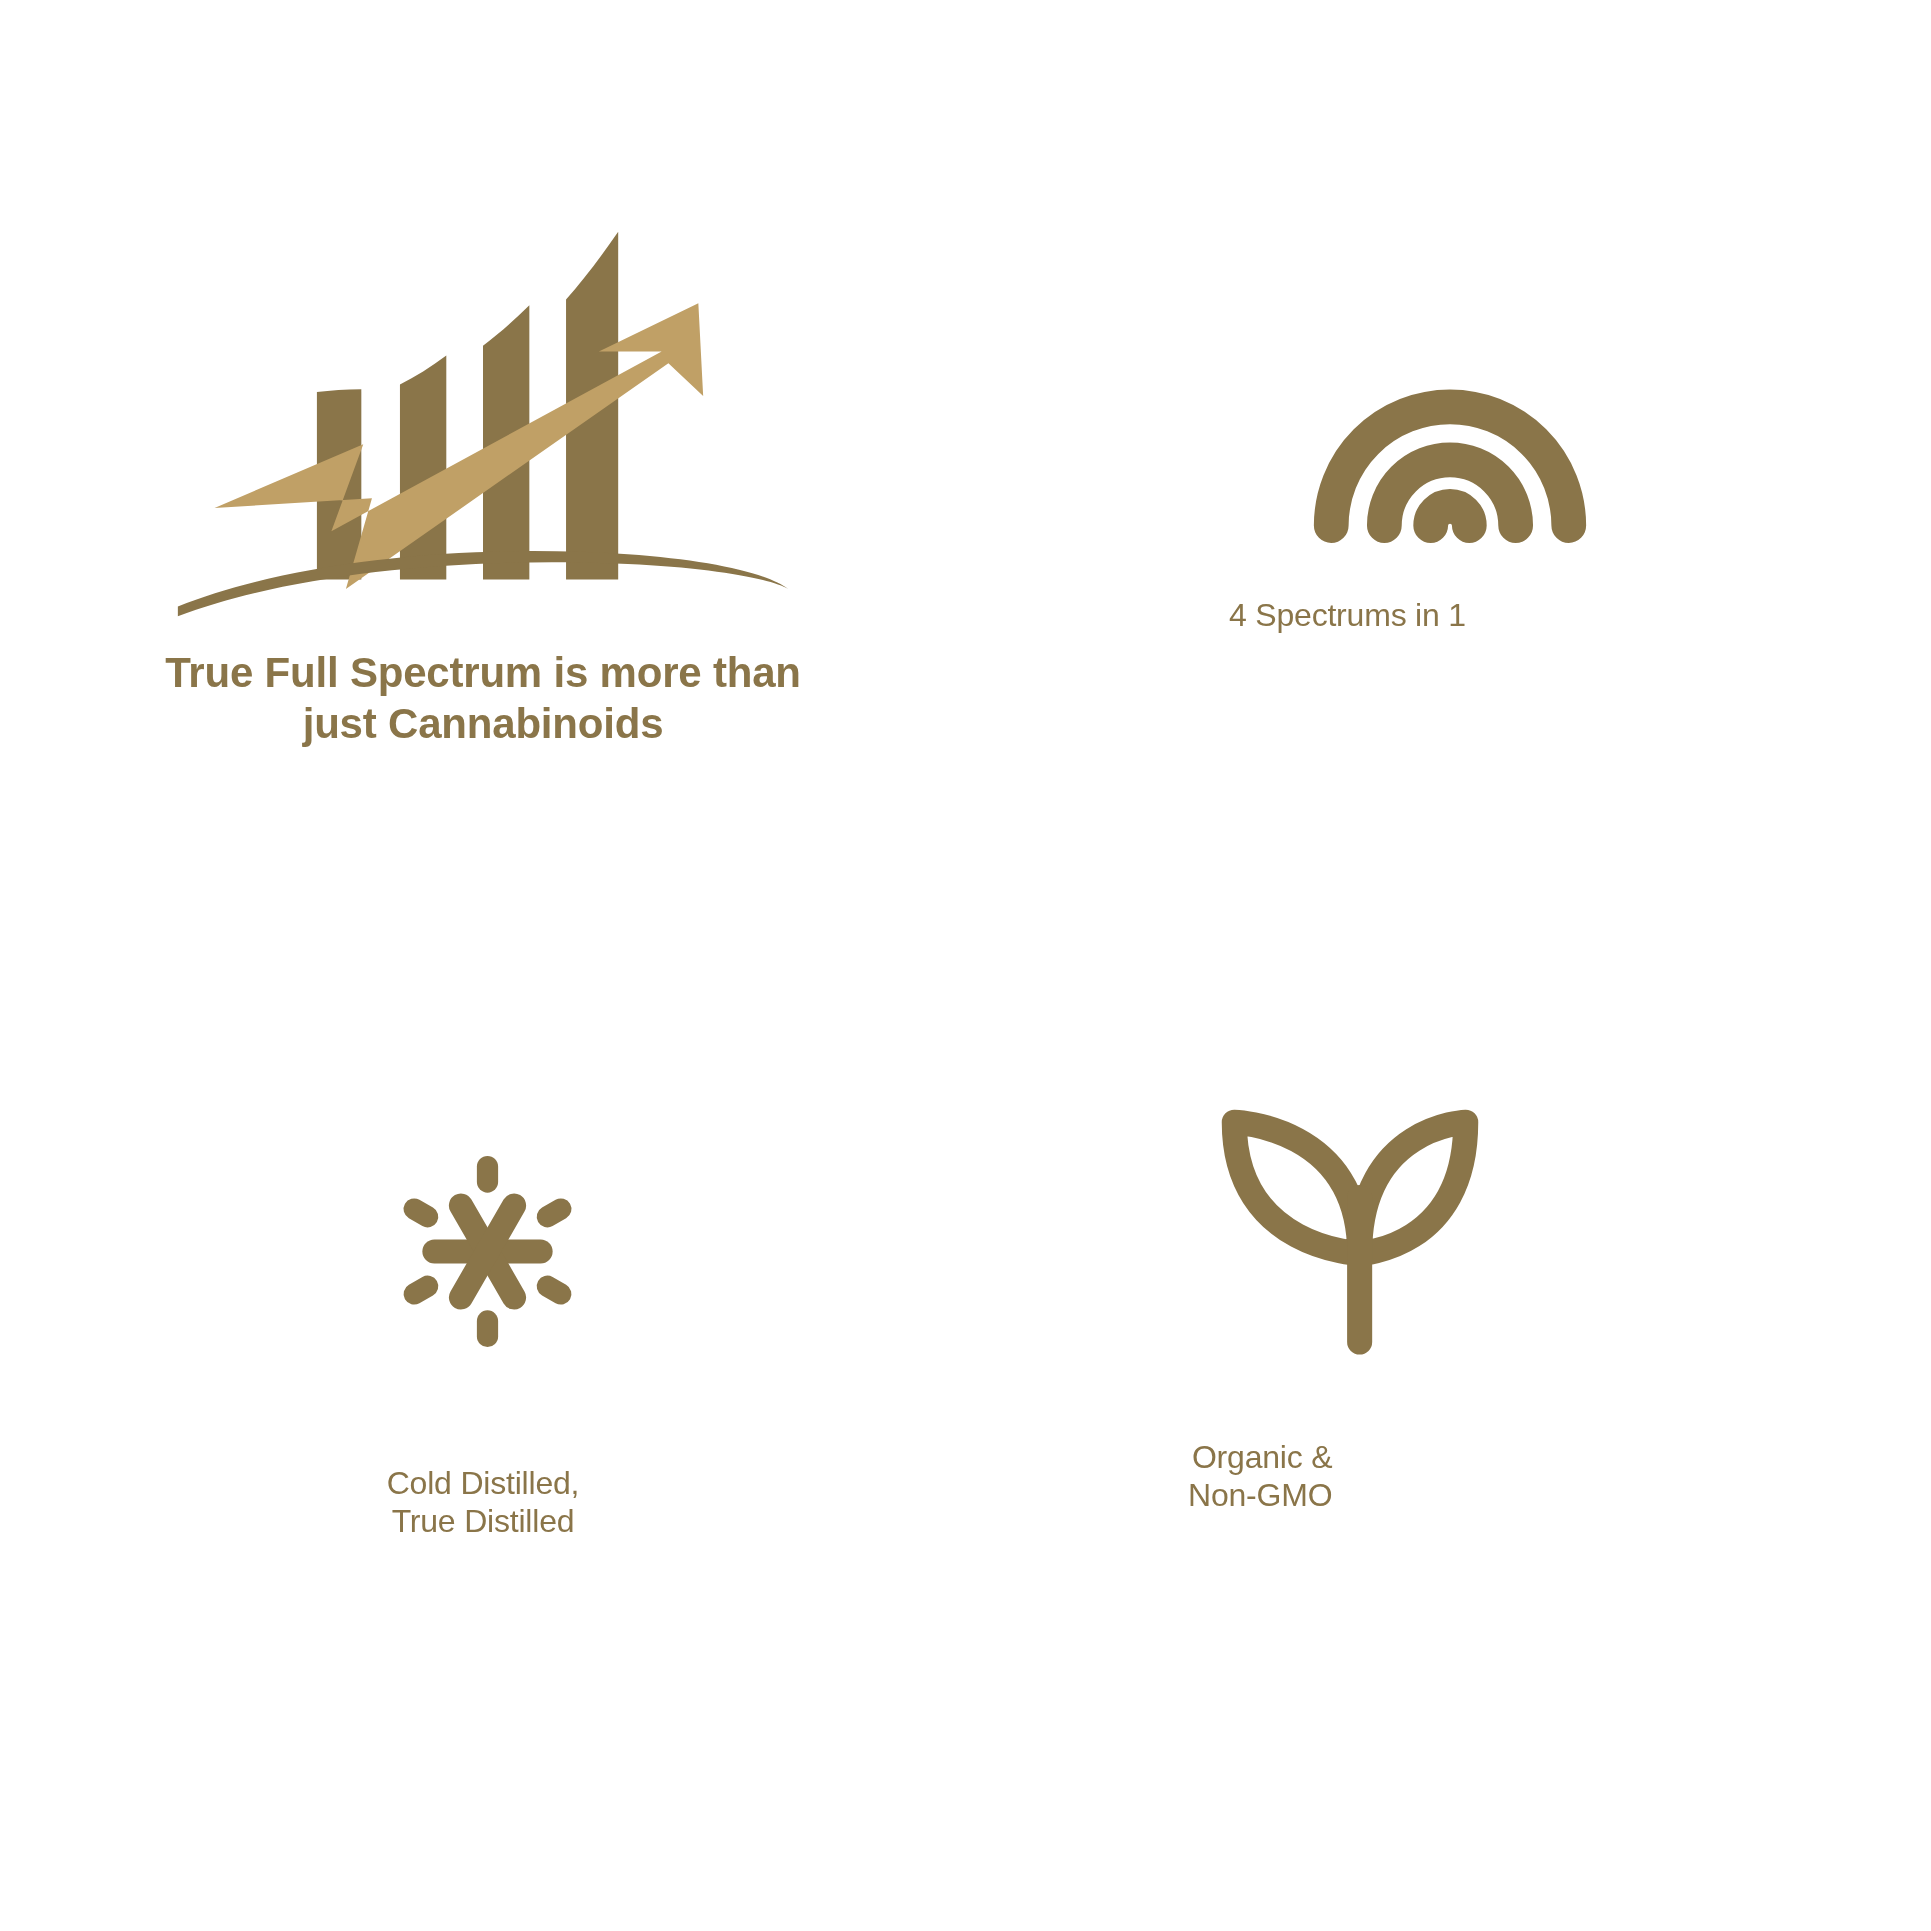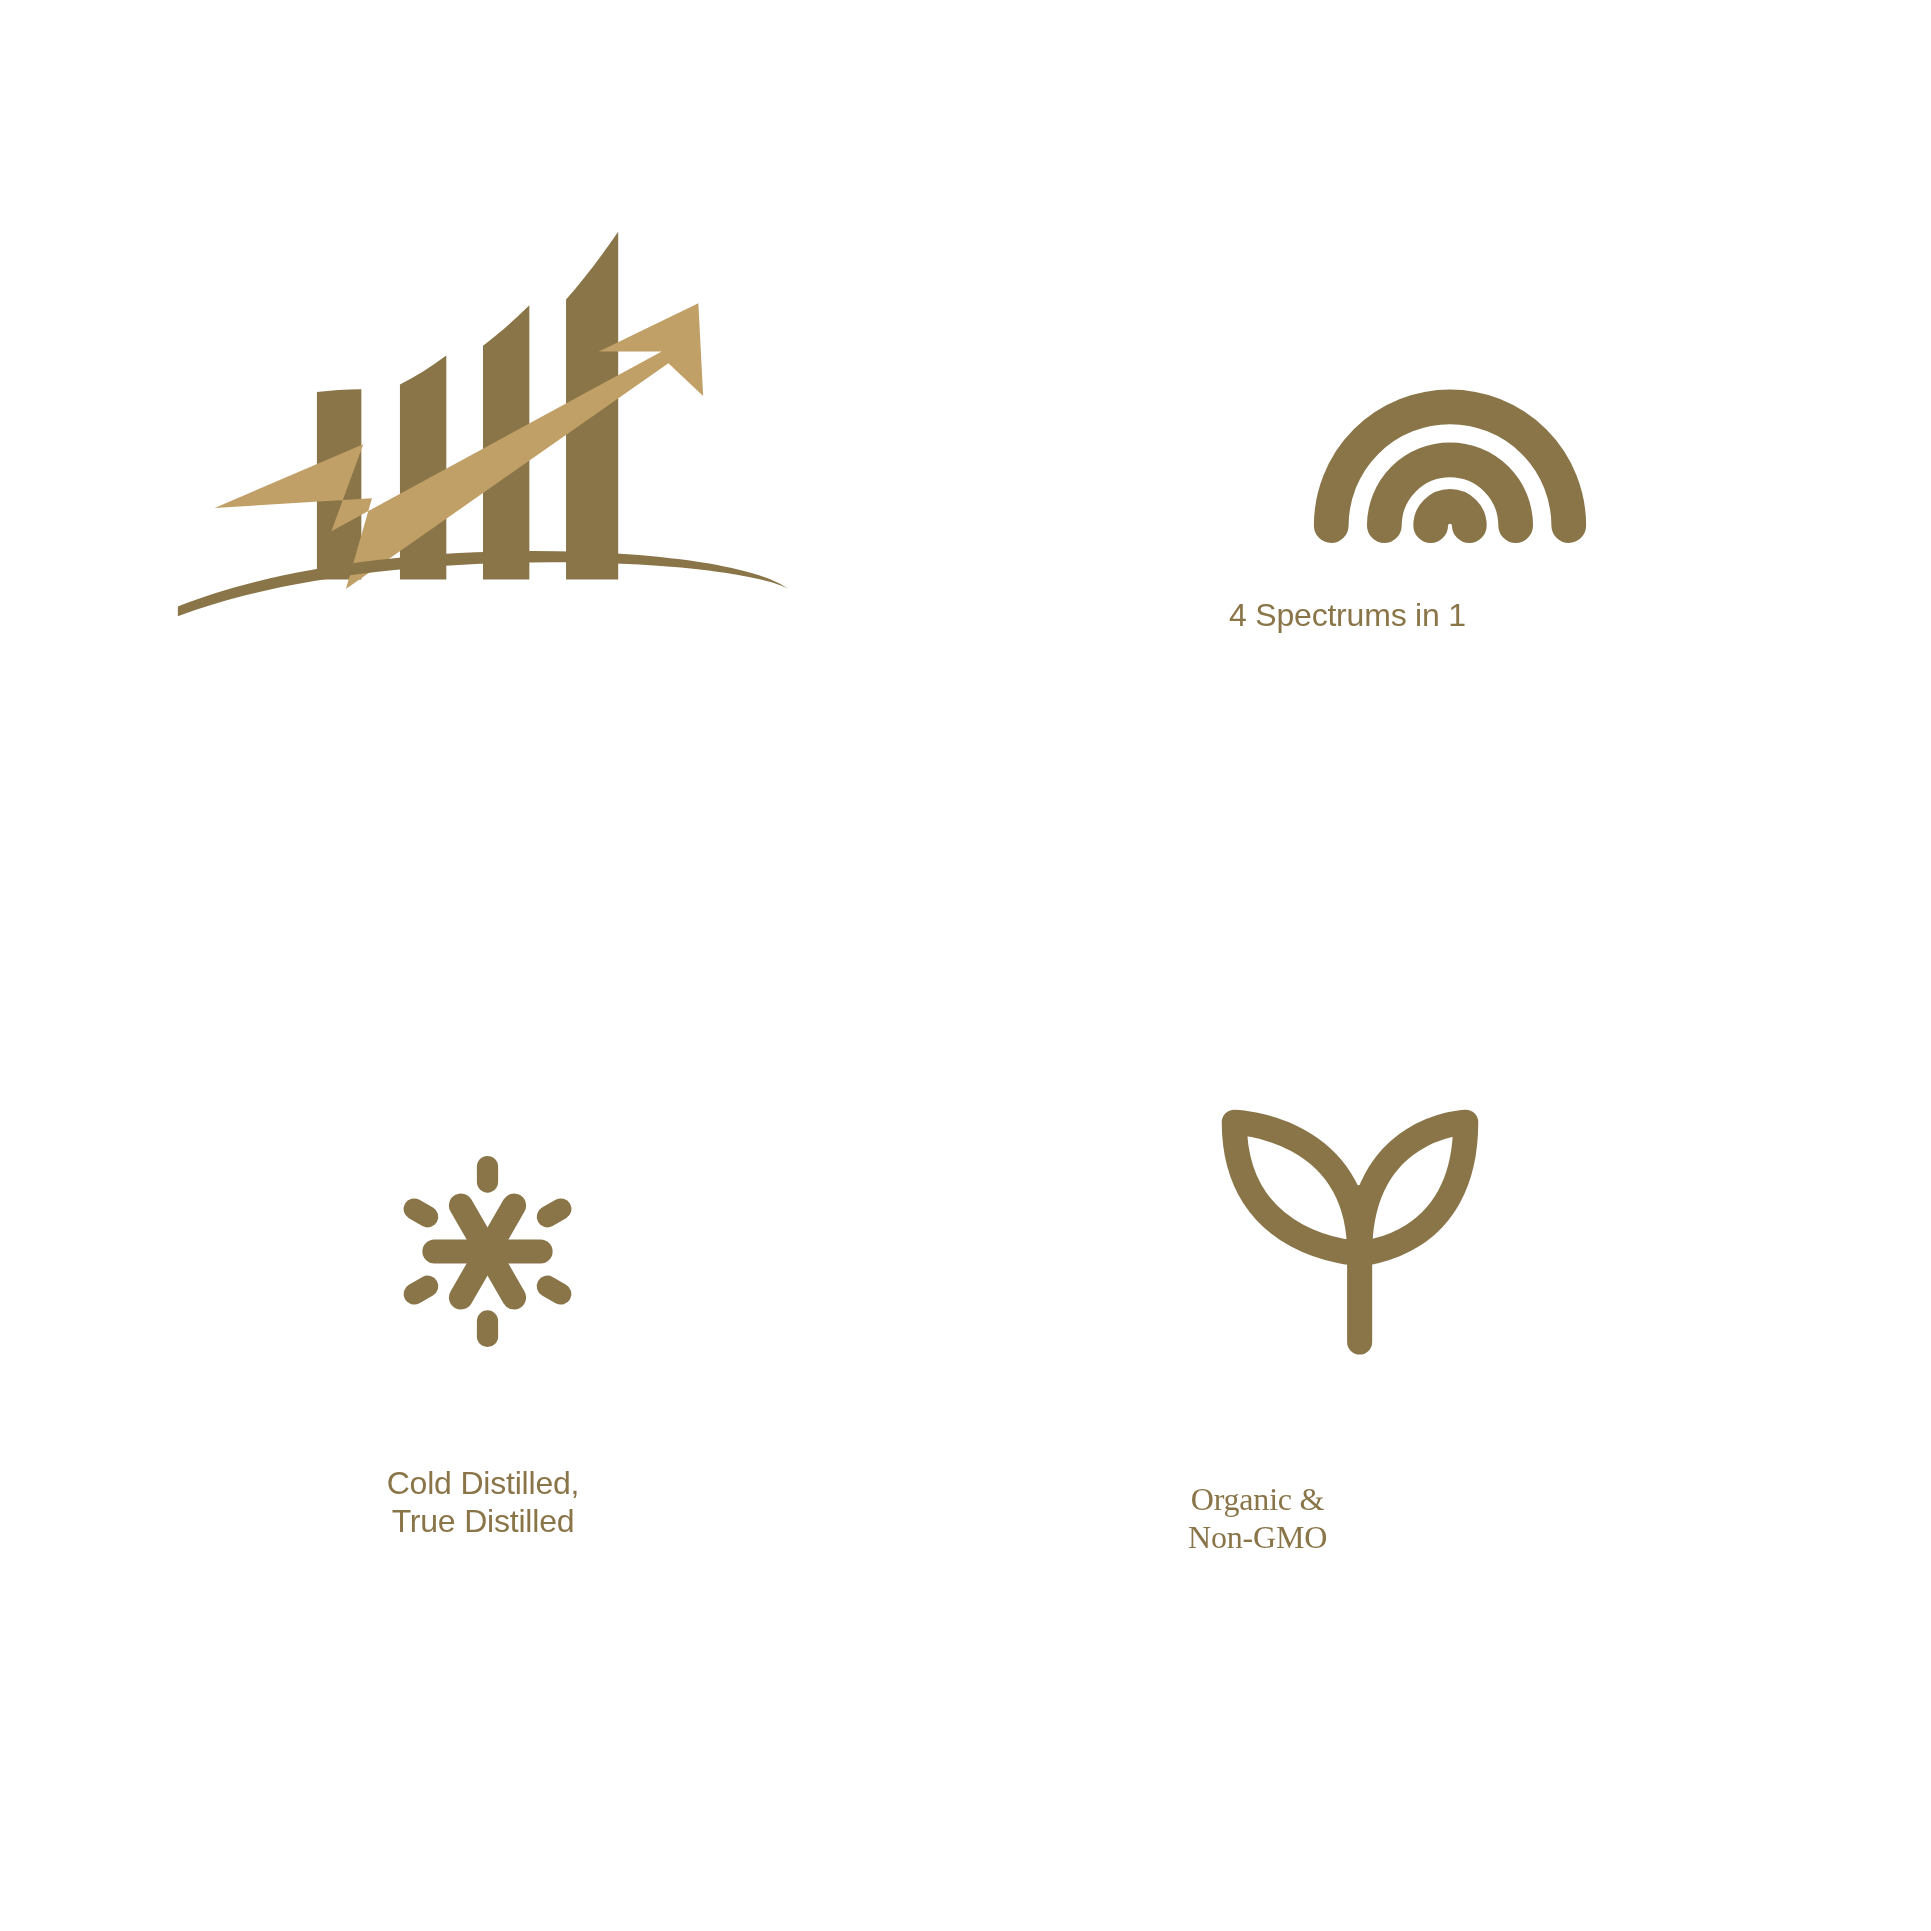--- a/index.html
+++ b/index.html
@@ -91,24 +91,23 @@
     padding-top: 135px;
     padding-left: 222px;
   }
   .cell-organic .icon-wrap {
     width: 270px;
     height: 270px;
     display: block;
     margin-left: 27px;
   }
   .cell-organic .caption {
-    margin-top: 109px;
-    text-align: center;
+    margin-top: 67px;
+    text-align: right;
     white-space: nowrap;
-    font-family: Liberation Serif, serif;
   }
 
   .caption {
     color: #8A7549;
     font-size: 32px;
     line-height: 1.20;
     letter-spacing: -0.2px;
     font-weight: 400;
   }
   .caption.small {
@@ -137,20 +136,24 @@
 
         <path d="M320 130 C336 118 352 104 368 88 L368 372 L320 372 Z" fill="#8A7549"></path>
 
         <path d="M406 82 C424 62 442 38 460 12 L460 372 L406 372 Z" fill="#8A7549"></path>
 
         <path d="M42 298 L196 232 L163 322 L505 136 L440 136 L543 86 L548 182 L512 148 L178 382 L205 288 Z" fill="#C0A066"></path>
 
         <path d="M4 410 C120 366 300 348 470 356 C560 360 620 372 636 382 C616 366 556 352 470 346
                  C300 334 118 354 4 400 Z" fill="#8A7549"></path>
       </svg>
+    </div>
+    <div class="caption small">
+      <span class="line">True Full Spectrum is more than</span>
+      <span class="line">just Cannabinoids</span>
     </div>
   </div>
 
   <div class="badge-cell cell-arcs">
     <div class="icon-wrap">
       <svg viewBox="0 0 290 175" width="280" height="169" aria-hidden="true">
         <g fill="none" stroke="#8A7549" stroke-linecap="round">
           <path d="M22 158 A123 123 0 0 1 268 158" stroke-width="36"></path>
           <path d="M77 158 A68 68 0 0 1 213 158" stroke-width="36"></path>
           <path d="M125 158 A20 20 0 0 1 165 158" stroke-width="36"></path>

